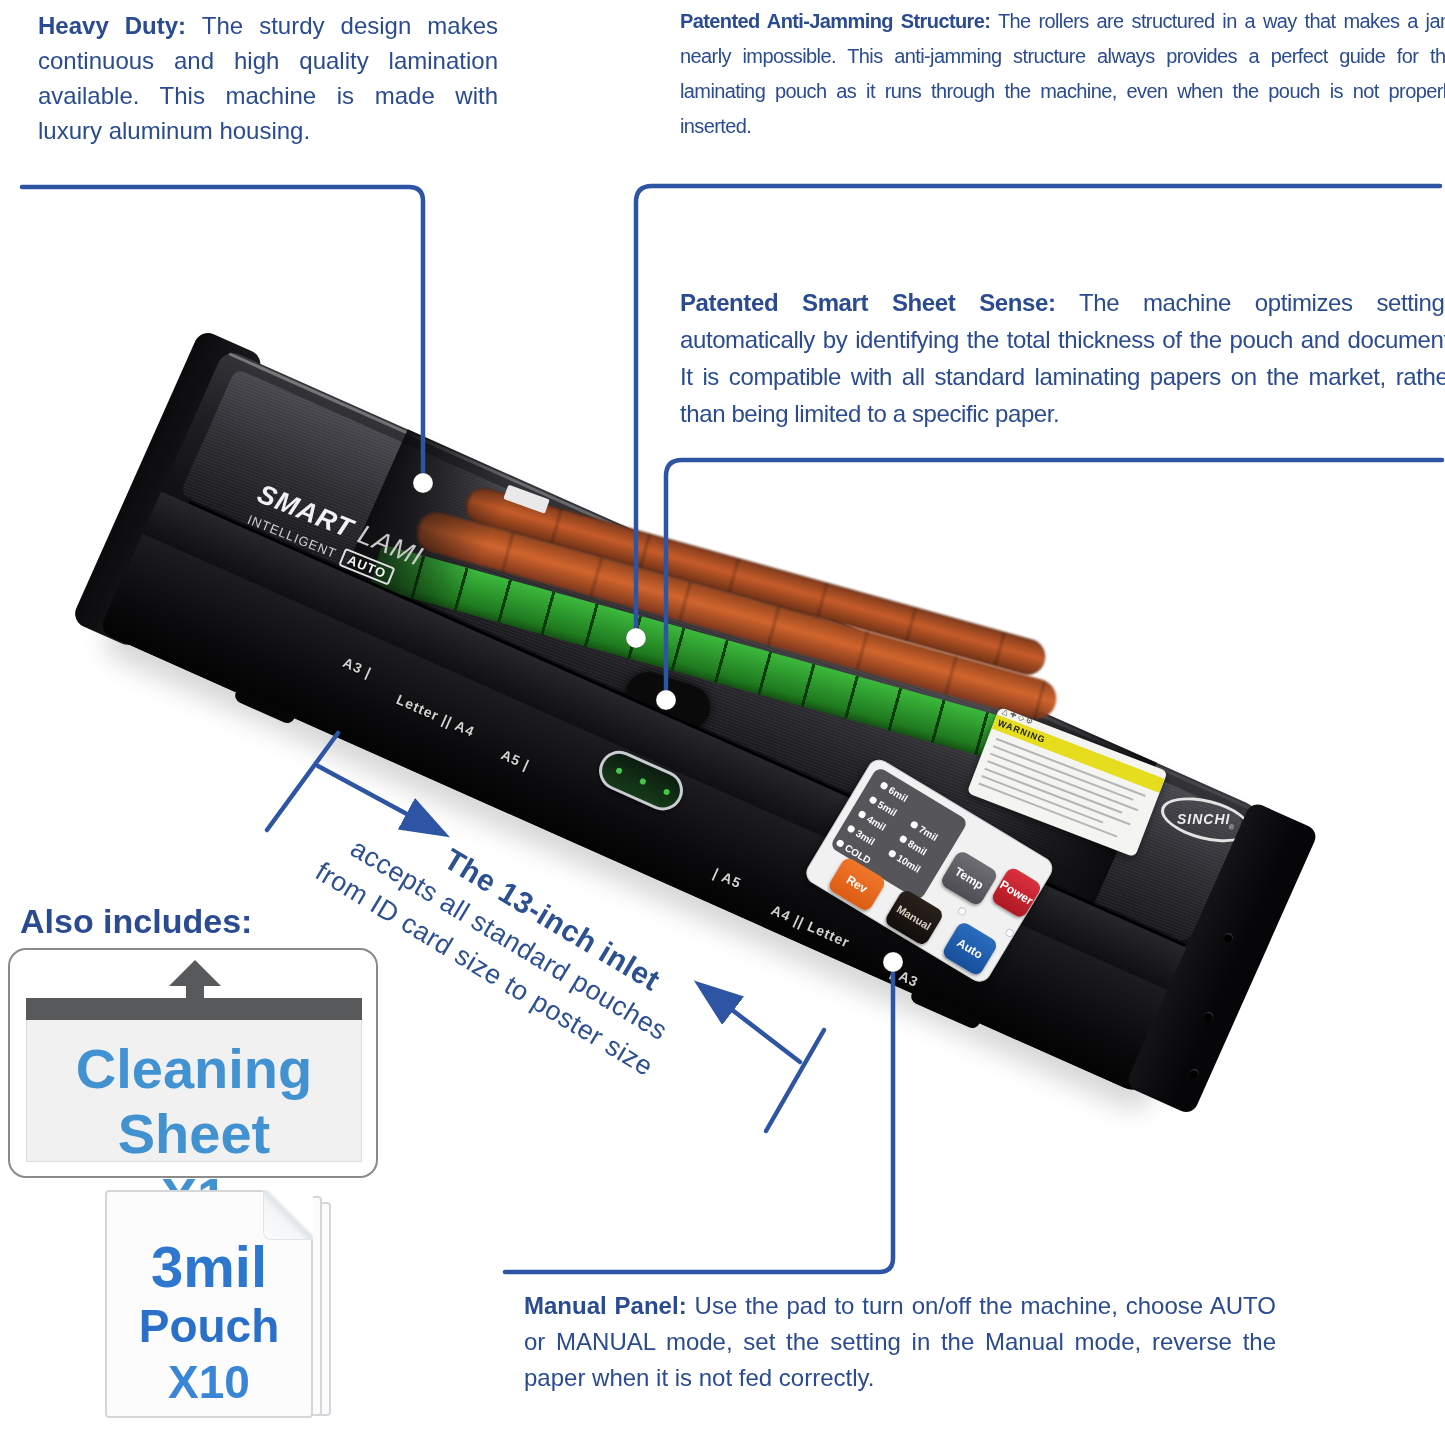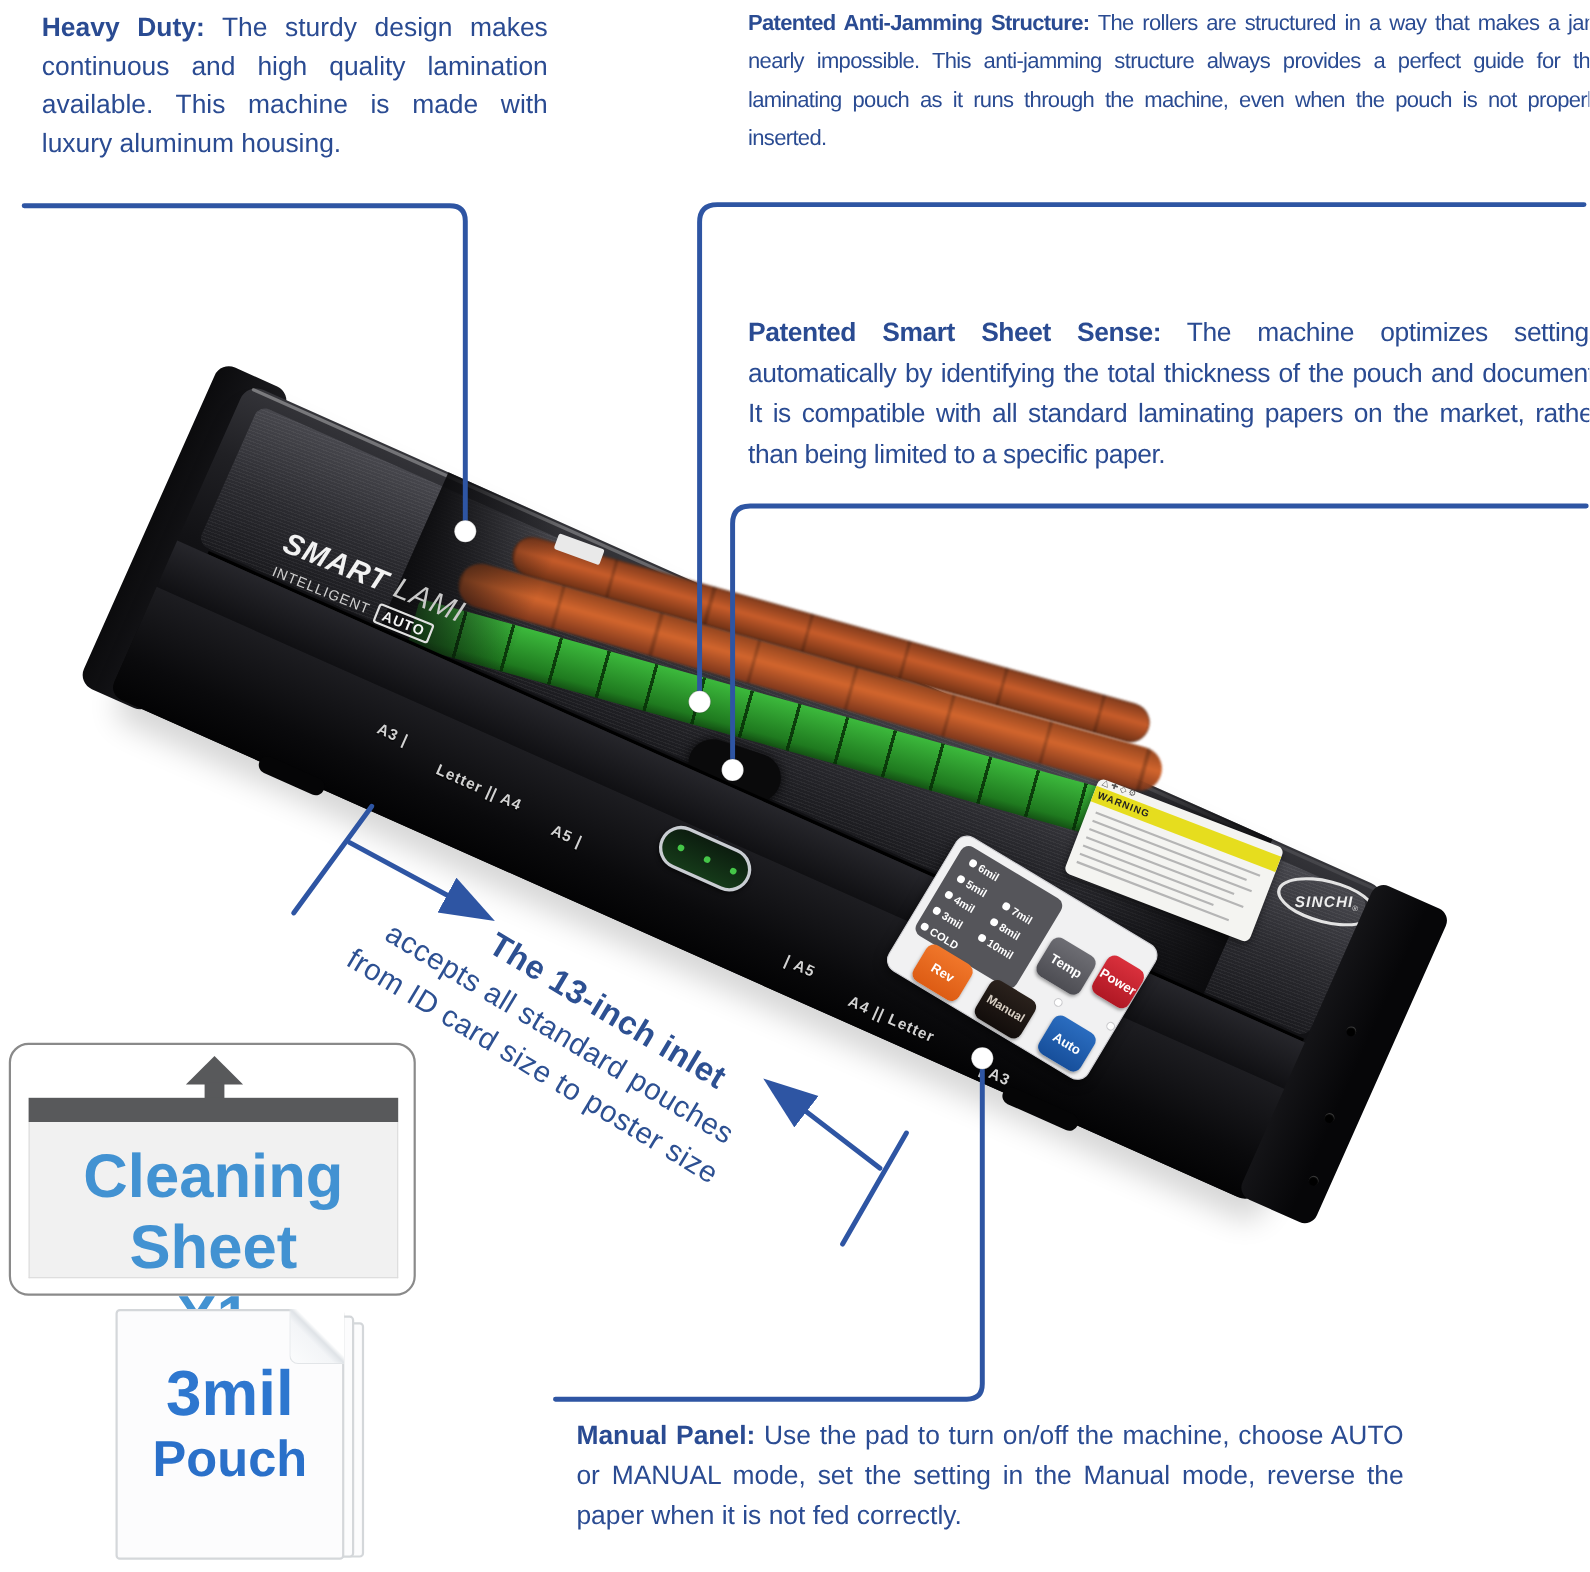--- a/index.html
+++ b/index.html
@@ -158,39 +158,41 @@
   <p class="para" id="p-smart"><span class="ttl">Patented Smart Sheet Sense:</span><span> The machine optimizes settings automatically by identifying the total thickness of the pouch and document. It is compatible with all standard laminating papers on the market, rather than being limited to a specific paper.</span></p>
 
   <p class="para" id="p-cpanel"><span class="ttl">Manual Panel:</span><span> Use the pad to turn on/off the machine, choose AUTO or MANUAL mode, set the setting in the Manual mode, reverse the paper when it is not fed correctly.</span></p>
 
   <div id="inlet-note">
     <div class="l1">The 13-inch inlet</div>
     <div class="l2">accepts all standard pouches</div>
     <div class="l3">from ID card size to poster size</div>
   </div>
 
+  <div id="also-heading">Also includes:</div>
 
   <div id="clean-card">
     <div class="arrow-head"></div>
     <div class="arrow-stem"></div>
     <div class="bar"></div>
     <div class="sheet">
       <div class="cs-label">Cleaning Sheet</div>
       <div class="cs-qty">X1</div>
     </div>
   </div>
 
   <div id="pouch">
     <div class="pouch-sheet b2"></div>
     <div class="pouch-sheet b1"></div>
     <div class="pouch-sheet f">
       <div class="pouch-fold"></div>
       <div class="pouch-text">
         <div class="mil">3mil</div>
         <div class="plbl">Pouch</div>
+        <div class="pqty">X10</div>
       </div>
     </div>
   </div>
 
   <div id="machine">
     <div class="m-cap-left"></div>
     <div class="m-body"></div>
     <div class="m-brushed"></div>
 
     <div class="m-innards">

